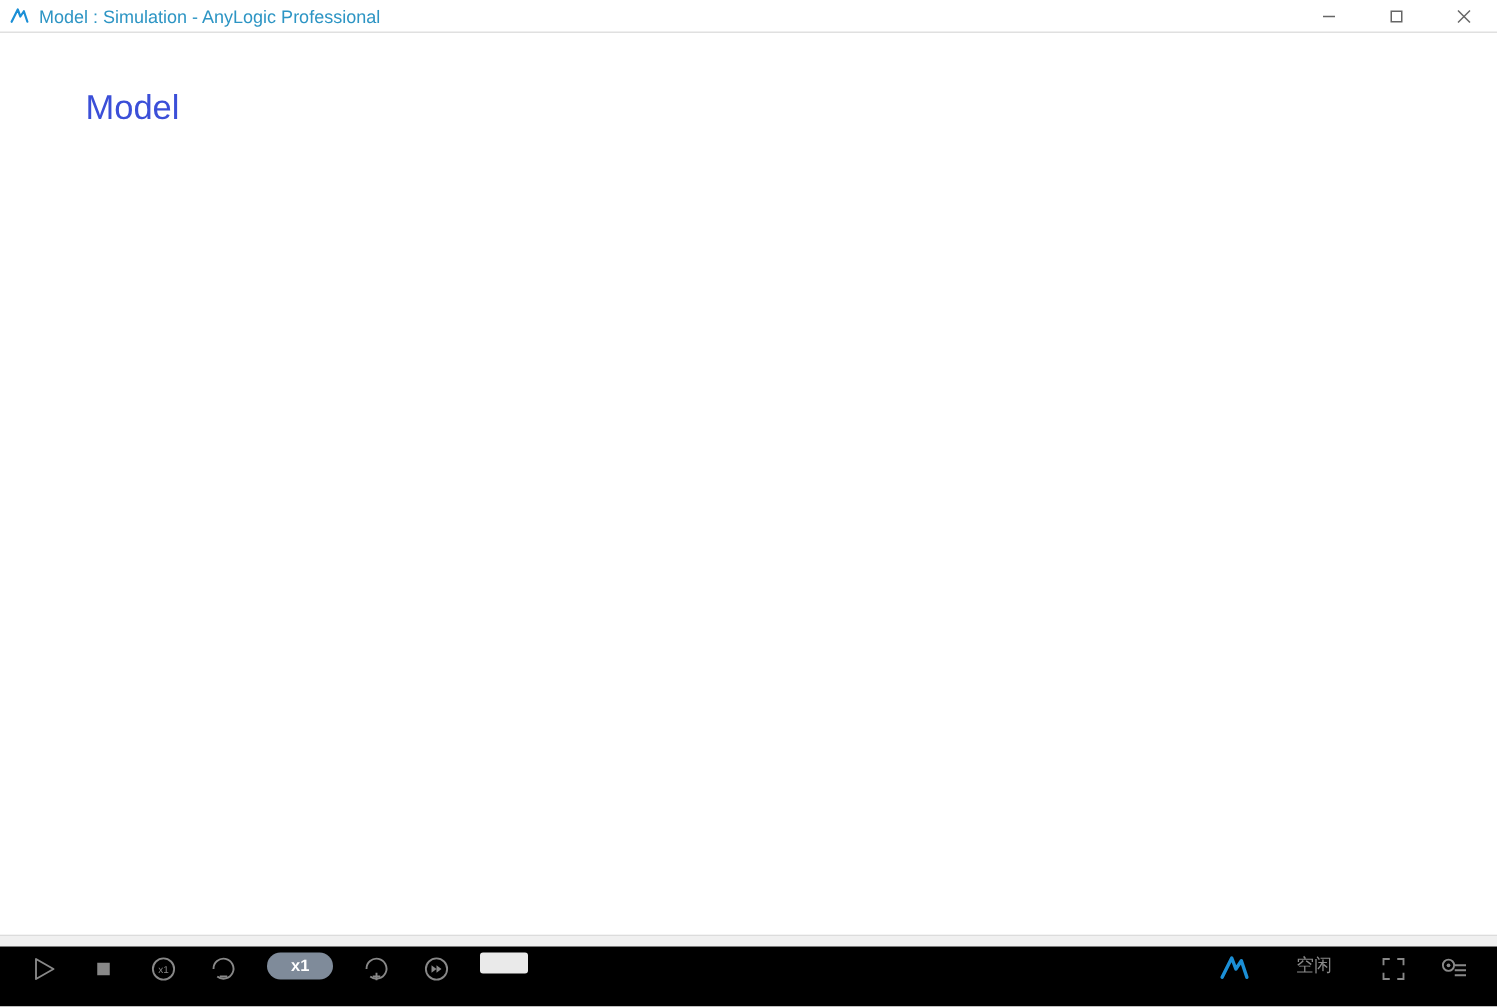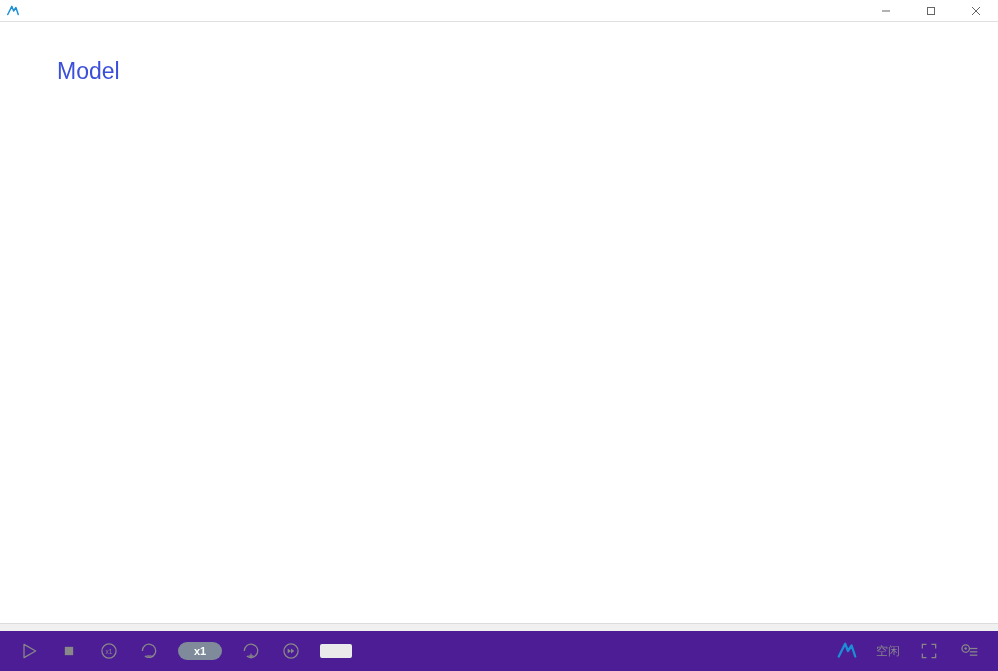--- a/index.html
+++ b/index.html
@@ -52,24 +52,24 @@
     }
 
     .bottom-separator {
       height: 8px;
       border-top: 1px solid #dcdcdc;
       background: #f0f0f0;
     }
 
     .toolbar {
       height: 40px;
-      background: #4c1d95;
-      display: flex;
-      align-items: center;
-      padding: 17px 18px;
+      background: #000000;
+      display: flex;
+      align-items: flex-start;
+      padding: 4px 18px;
       gap: 18px;
     }
     .toolbar .tb-btn {
       width: 22px; height: 22px;
       display: flex; align-items: center; justify-content: center;
       color: #888;
       cursor: pointer;
     }
     .toolbar .tb-btn svg { width: 20px; height: 20px; }
     .toolbar .tb-speed {
@@ -86,36 +86,37 @@
     }
     .toolbar .tb-slider {
       width: 32px; height: 14px;
       background: #eaeaea;
       border-radius: 2px;
     }
     .toolbar .tb-spacer { flex: 1; }
     .toolbar .tb-status {
       color: #888;
       font-size: 12px;
-      margin: 0 0;
+      margin: 0 12px;
     }
     .toolbar .tb-logo {
       color: #1b8fd6;
     }
     .toolbar .tb-logo svg { width: 24px; height: 24px; }
   </style>
 </head>
 <body>
 
 <div class="titlebar">
   <span class="app-icon">
     <svg viewBox="0 0 24 24">
         <path d="M3 18 L10 4 L13 12 L17 6 L21 18" stroke="#1b8fd6" stroke-width="2.5" fill="none" stroke-linecap="round" stroke-linejoin="round"></path>
       </svg>
   </span>
+  <span class="title-text">Model : Simulation - AnyLogic Professional</span>
   <span class="spacer"></span>
   <div class="winbtn">
     <svg viewBox="0 0 10 10">
         <line x1="1" y1="5" x2="9" y2="5" stroke="currentColor" stroke-width="1"></line>
       </svg>
   </div>
   <div class="winbtn">
     <svg viewBox="0 0 10 10">
         <rect x="1.5" y="1.5" width="7" height="7" stroke="currentColor" stroke-width="1" fill="none"></rect>
       </svg>

